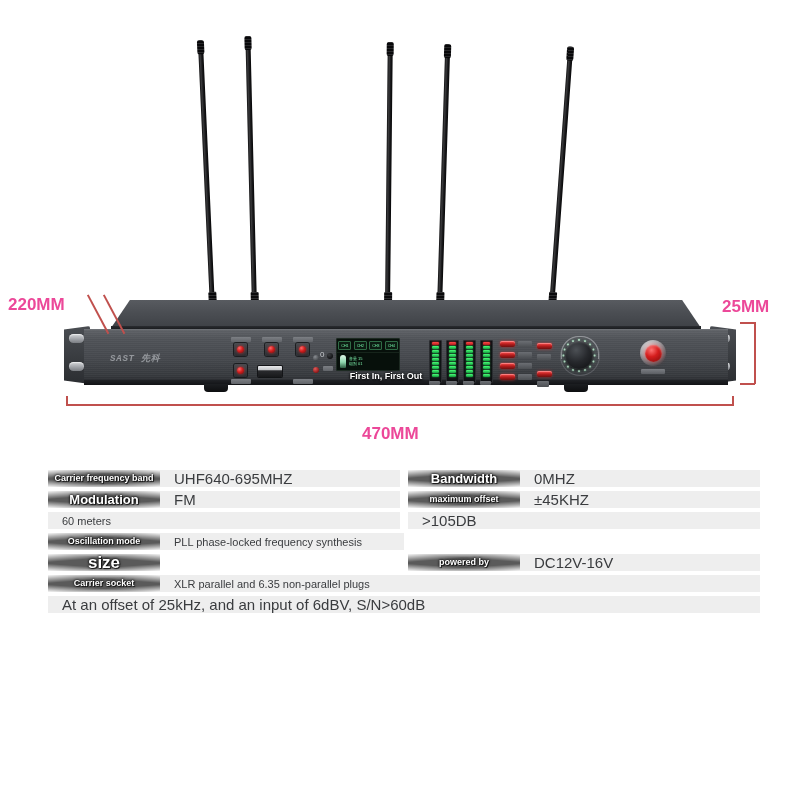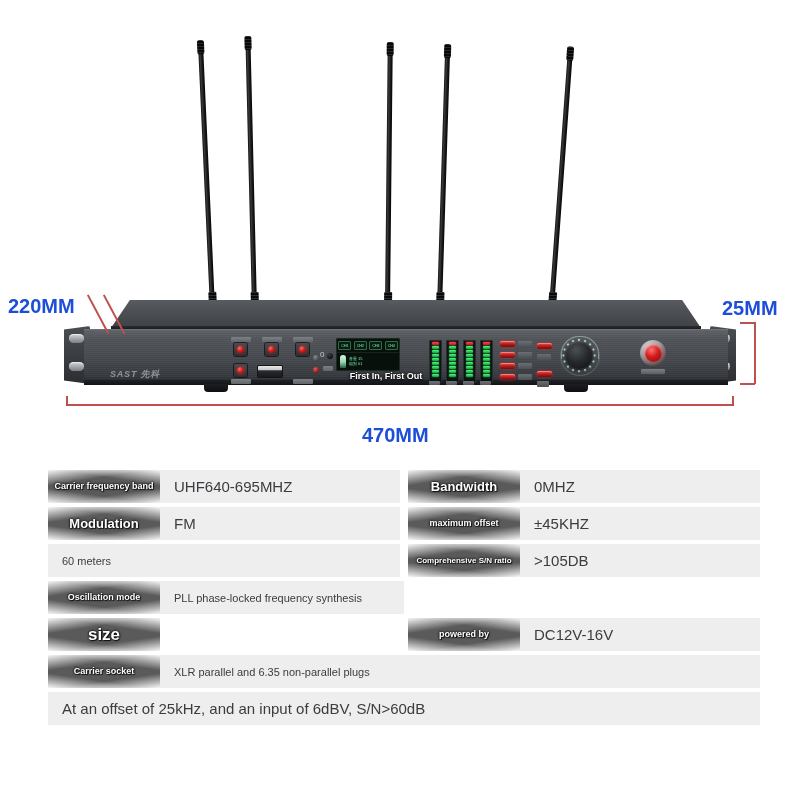--- a/index.html
+++ b/index.html
@@ -136,23 +136,22 @@
 
   
   .brand {
     position: absolute;
     left: 110px; top: 352px;
     font-size: 9px;
     letter-spacing: 0.8px;
     font-weight: bold;
     font-style: italic;
     color: rgba(196,199,204,0.62);
-    font-family: Liberation Sans, sans-serif;
+    font-family: Liberation Mono, monospace;
     white-space: nowrap;
-    margin-top: 16px;
   }
 
   
   .mini-label {
     position: absolute;
     width: 20px; height: 5px;
     background: linear-gradient(180deg, #7c7f84 0%, #62656a 100%);
     border-radius: 1px;
   }
   .led-btn {
@@ -361,23 +360,23 @@
     position: absolute;
     left: 641px; top: 369px;
     width: 24px; height: 5px;
     background: linear-gradient(180deg, #7b7e83 0%, #5c5f64 100%);
     border-radius: 1px;
   }
 
   
   .dim-text {
     position: absolute;
-    font-size: 20px;
+    font-size: 17px;
     font-weight: bold;
-    color: #1d4ed8;
+    color: #ec4899;
     font-family: "Liberation Sans", sans-serif;
     white-space: nowrap;
   }
   #dim-220 { left: 8px;  top: 295px; }
   #dim-25  { left: 722px; top: 297px; }
   #dim-470 { left: 362px; top: 424px; }
 
   .leader {
     position: absolute;
     background: #c0504d;
@@ -407,21 +406,21 @@
   
   #spec-table {
     position: absolute;
     left: 48px; top: 470px;
     width: 712px;
   }
   .spec-row {
     display: flex;
     align-items: stretch;
     margin-bottom: 4px;
-    height: 33px;
+    height: 17px;
   }
   .spec-pair { display: flex; align-items: stretch; }
   .spec-pair.half { width: 50%; }
   .spec-pair.full { width: 100%; }
 
   .spec-label {
     position: relative;
     width: 112px;
     flex: 0 0 112px;
     background: #5a5a5a;
@@ -722,23 +721,20 @@
         </div>
         <div class="spec-value v-lg">±45KHZ</div>
       </div>
     </div>
     <div class="spec-row">
       <div class="spec-pair half">
         <div class="spec-value v-sm">60 meters</div>
       </div>
       <div class="spec-gap"></div>
       <div class="spec-pair half">
-        <div class="spec-label sz-xs flare">
-          <span class="lbl-txt">Comprehensive S/N ratio</span>
-        </div>
         <div class="spec-value v-lg">&gt;105DB</div>
       </div>
     </div>
     <div class="spec-row">
       <div class="spec-pair half">
         <div class="spec-label sz-sm flare">
           <span class="lbl-txt">Oscillation mode</span>
         </div>
         <div class="spec-value v-sm">PLL phase-locked frequency synthesis</div>
       </div>

